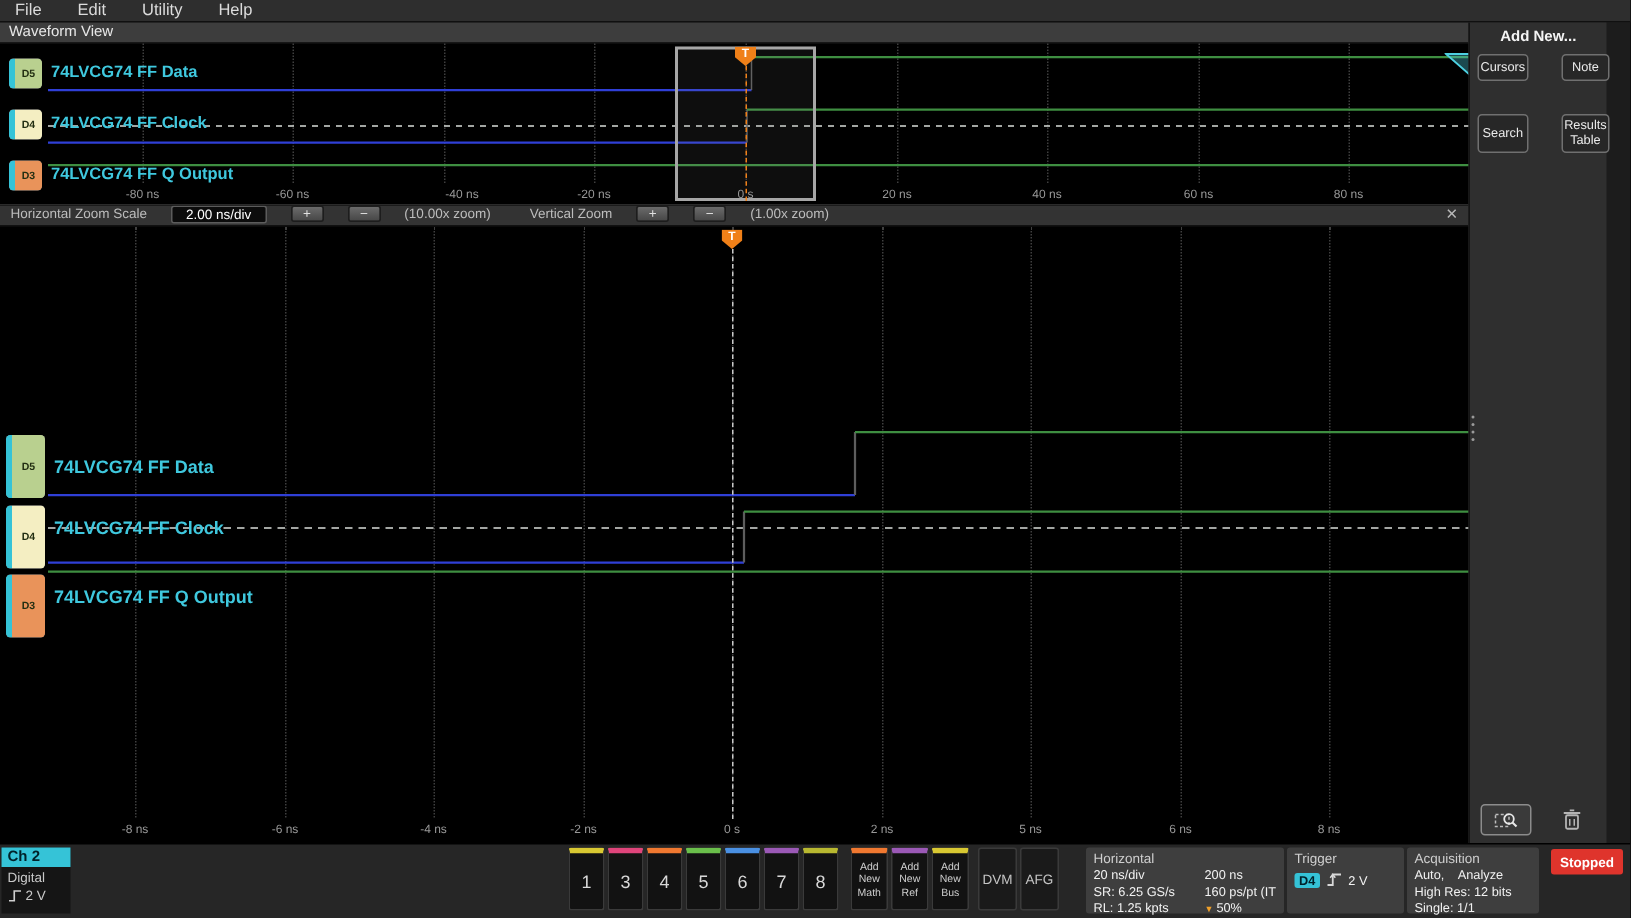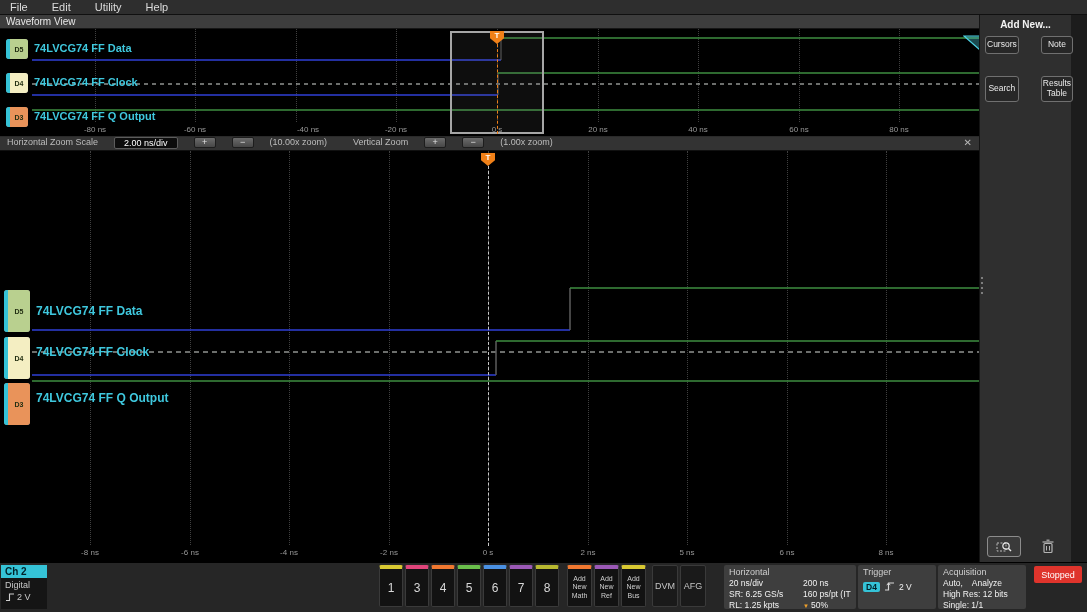--- a/index.html
+++ b/index.html
@@ -79,21 +79,21 @@
   .util-btn { width: 26px; height: 42px; background: #1a1a1a; border: 1px solid #3a3a3a;
     border-radius: 2px; color: #c5c5c5; font-size: 9px; font-family: inherit; }
   .info-panel { background: #3e3e3e; border-radius: 2px; height: 44px; padding: 2px 5px; }
   .info-title { font-size: 9px; color: #cfcfcf; margin-bottom: 1px; }
   .h-grid { display: grid; grid-template-columns: 74px auto; font-size: 8.5px; color: #f2f2f2; line-height: 1.3; }
   .trg-row { display: flex; align-items: center; gap: 4px; margin-top: 4px; }
   .d4-badge { background: #35c3d7; color: #00222a; font-size: 8.5px; font-weight: bold;
     border-radius: 2px; padding: 0 3px; }
   .trg-level, .acq-row { font-size: 8.5px; color: #f2f2f2; }
   .acq-row { line-height: 1.3; white-space: pre; }
-  .stopped { background: #df342c; color: #fff; font-size: 9px; font-weight: normal;
+  .stopped { background: #df342c; color: #fff; font-size: 9px; font-weight: bold;
     border-radius: 2px; width: 48px; height: 17px; margin: 1px 4px 0 6px;
     display: flex; align-items: center; justify-content: center; }
   .exp-mark { color: #f0a02a; font-size: 6px; margin-right: 2px; }
 </style>
 </head>
 <body>
 
 <div class="menubar">
   <span>File</span>
   <span>Edit</span>

